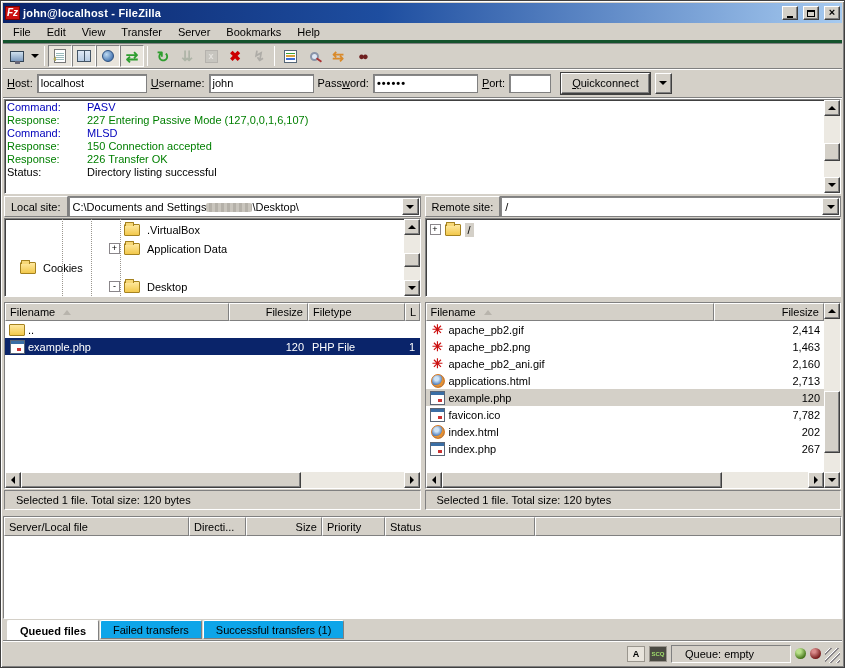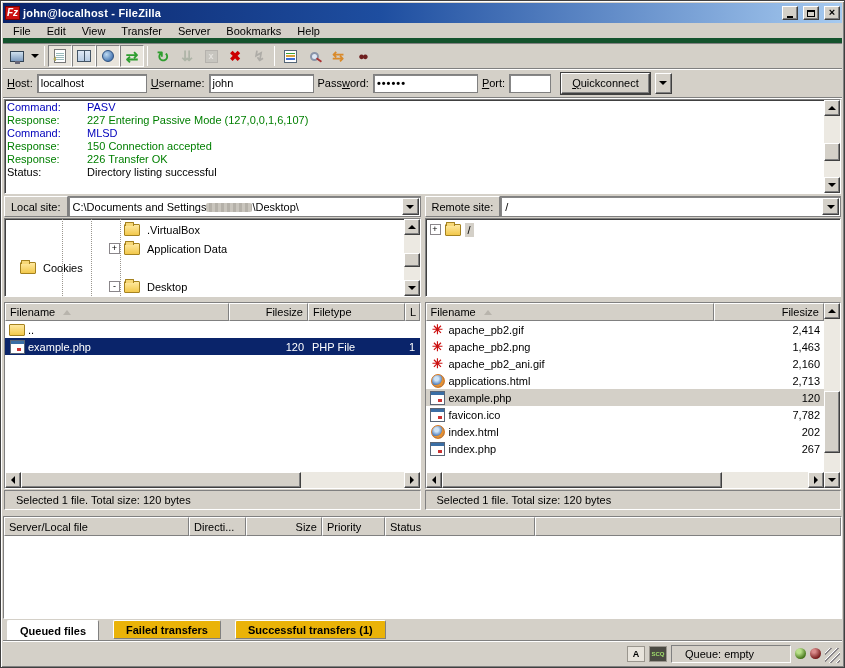--- a/index.html
+++ b/index.html
@@ -33,21 +33,21 @@
     border:1px solid; border-color:#fff #404040 #404040 #fff;
     box-shadow: inset -1px -1px 0 #808080;
     display:flex; align-items:center; justify-content:center;
     font-size:9px; font-weight:bold; margin-left:2px; line-height:1;
   }
   .glyph-min { width:6px; height:2px; background:#000; margin-top:7px; }
   .glyph-max { width:8px; height:7px; border:1px solid #000; border-top:2px solid #000; }
   .glyph-close { font-size:11px; font-weight:bold; margin-top:-1px; }
 
   
-  .menubar { height:20px; flex:0 0 20px; display:flex; align-items:center; padding:0 2px; border-bottom:5px solid #14532d; }
+  .menubar { height:20px; flex:0 0 20px; display:flex; align-items:center; padding:0 2px; border-bottom:3px solid #14532d; }
   .menu-item { padding:2px 8px; }
 
   
   .toolbar { height:26px; flex:0 0 26px; display:flex; align-items:center; padding:1px 2px; border-top:1px solid #808080; border-bottom:1px solid #808080; box-shadow:0 1px 0 #fff; }
   .tb-sep { width:1px; height:20px; background:#808080; border-right:1px solid #fff; margin:0 3px; }
   .tb-btn { width:24px; height:22px; display:flex; align-items:center; justify-content:center; border:1px solid transparent; position:relative; }
   .tb-btn.toggled { background:#E8E4DC; border-color:#808080 #fff #fff #808080; }
   .tb-btn.disabled { opacity:.4; filter:grayscale(.8); }
   .tb-drop { width:12px; height:22px; display:flex; align-items:center; justify-content:center; }
   .tri-down { width:0; height:0; border-left:4px solid transparent; border-right:4px solid transparent; border-top:4px solid #000; }
@@ -168,22 +168,22 @@
   .pane-status { height:20px; flex:0 0 20px; margin-top:1px; background:#D4D0C8; border:1px solid; border-color:#808080 #fff #fff #808080; display:flex; align-items:center; padding:0 11px; }
 
   
   .queue-splitter { height:5px; flex:0 0 5px; }
   .queue { flex:0 0 103px; display:flex; flex-direction:column; border:1px solid; border-color:#808080 #fff #fff #808080; box-shadow:inset 1px 1px 0 #404040; background:#fff; }
   .q-header { height:19px; flex:0 0 19px; display:flex; background:#D4D0C8; }
   .qc1 { width:185px; flex:0 0 185px; } .qc2 { width:57px; flex:0 0 57px; } .qc3 { width:221px; flex:0 0 221px; }
   .qc4 { width:76px; flex:0 0 76px; } .qc5 { width:63px; flex:0 0 63px; } .qc6 { width:150px; flex:0 0 150px; } .qc7 { flex:1; }
   .q-body { flex:1; background:#fff; }
 
-  .tabs-row { height:22px; flex:0 0 22px; display:flex; align-items:flex-start; padding:1px 4px 4px 4px; gap:14px;text-align:right; }
-  .tab { height:19px; padding:2px 12px; background:#eab308; border:1px solid; border-color:#fff #808080 #808080 #fff; border-radius:2px 2px 0 0; display:flex; align-items:center;font-weight:bold; }
+  .tabs-row { height:22px; flex:0 0 22px; display:flex; align-items:flex-start; padding:1px 4px 4px 4px; gap:1px;text-align:right; }
+  .tab { height:19px; padding:2px 12px; background:#0ea5e9; border:1px solid; border-color:#fff #808080 #808080 #fff; border-radius:2px 2px 0 0; display:flex; align-items:center; }
   .tab.active { background:#fff; font-weight:bold; height:21px; border-bottom-color:#fff; }
 
   
   .statusbar { height:24px; flex:0 0 24px; display:flex; align-items:center; justify-content:flex-end; gap:4px; padding:2px 2px 2px 4px; border-top:1px solid #fff; box-shadow:0 -1px 0 #808080; }
   .sb-icon { width:18px; height:16px; border:1px solid #9a968e; background:#E8E4DC; display:flex; align-items:center; justify-content:center; font-size:9px; font-weight:bold; }
   .sb-icon.dark { background:#4a4a42; color:#9fdc6a; font-size:6px; letter-spacing:0; }
   .queue-box { width:120px; height:18px; background:#D4D0C8; border:1px solid; border-color:#808080 #fff #fff #808080; display:flex; align-items:center; padding:0 13px; }
   .led { width:11px; height:11px; border-radius:50%; }
   .led-green { background:radial-gradient(circle at 35% 30%, #b9e08a 0 20%, #4a7a1f 70%, #2c4a12 100%); }
   .led-red { background:radial-gradient(circle at 35% 30%, #d98a8a 0 15%, #7a1f1f 70%, #4a1010 100%); }

